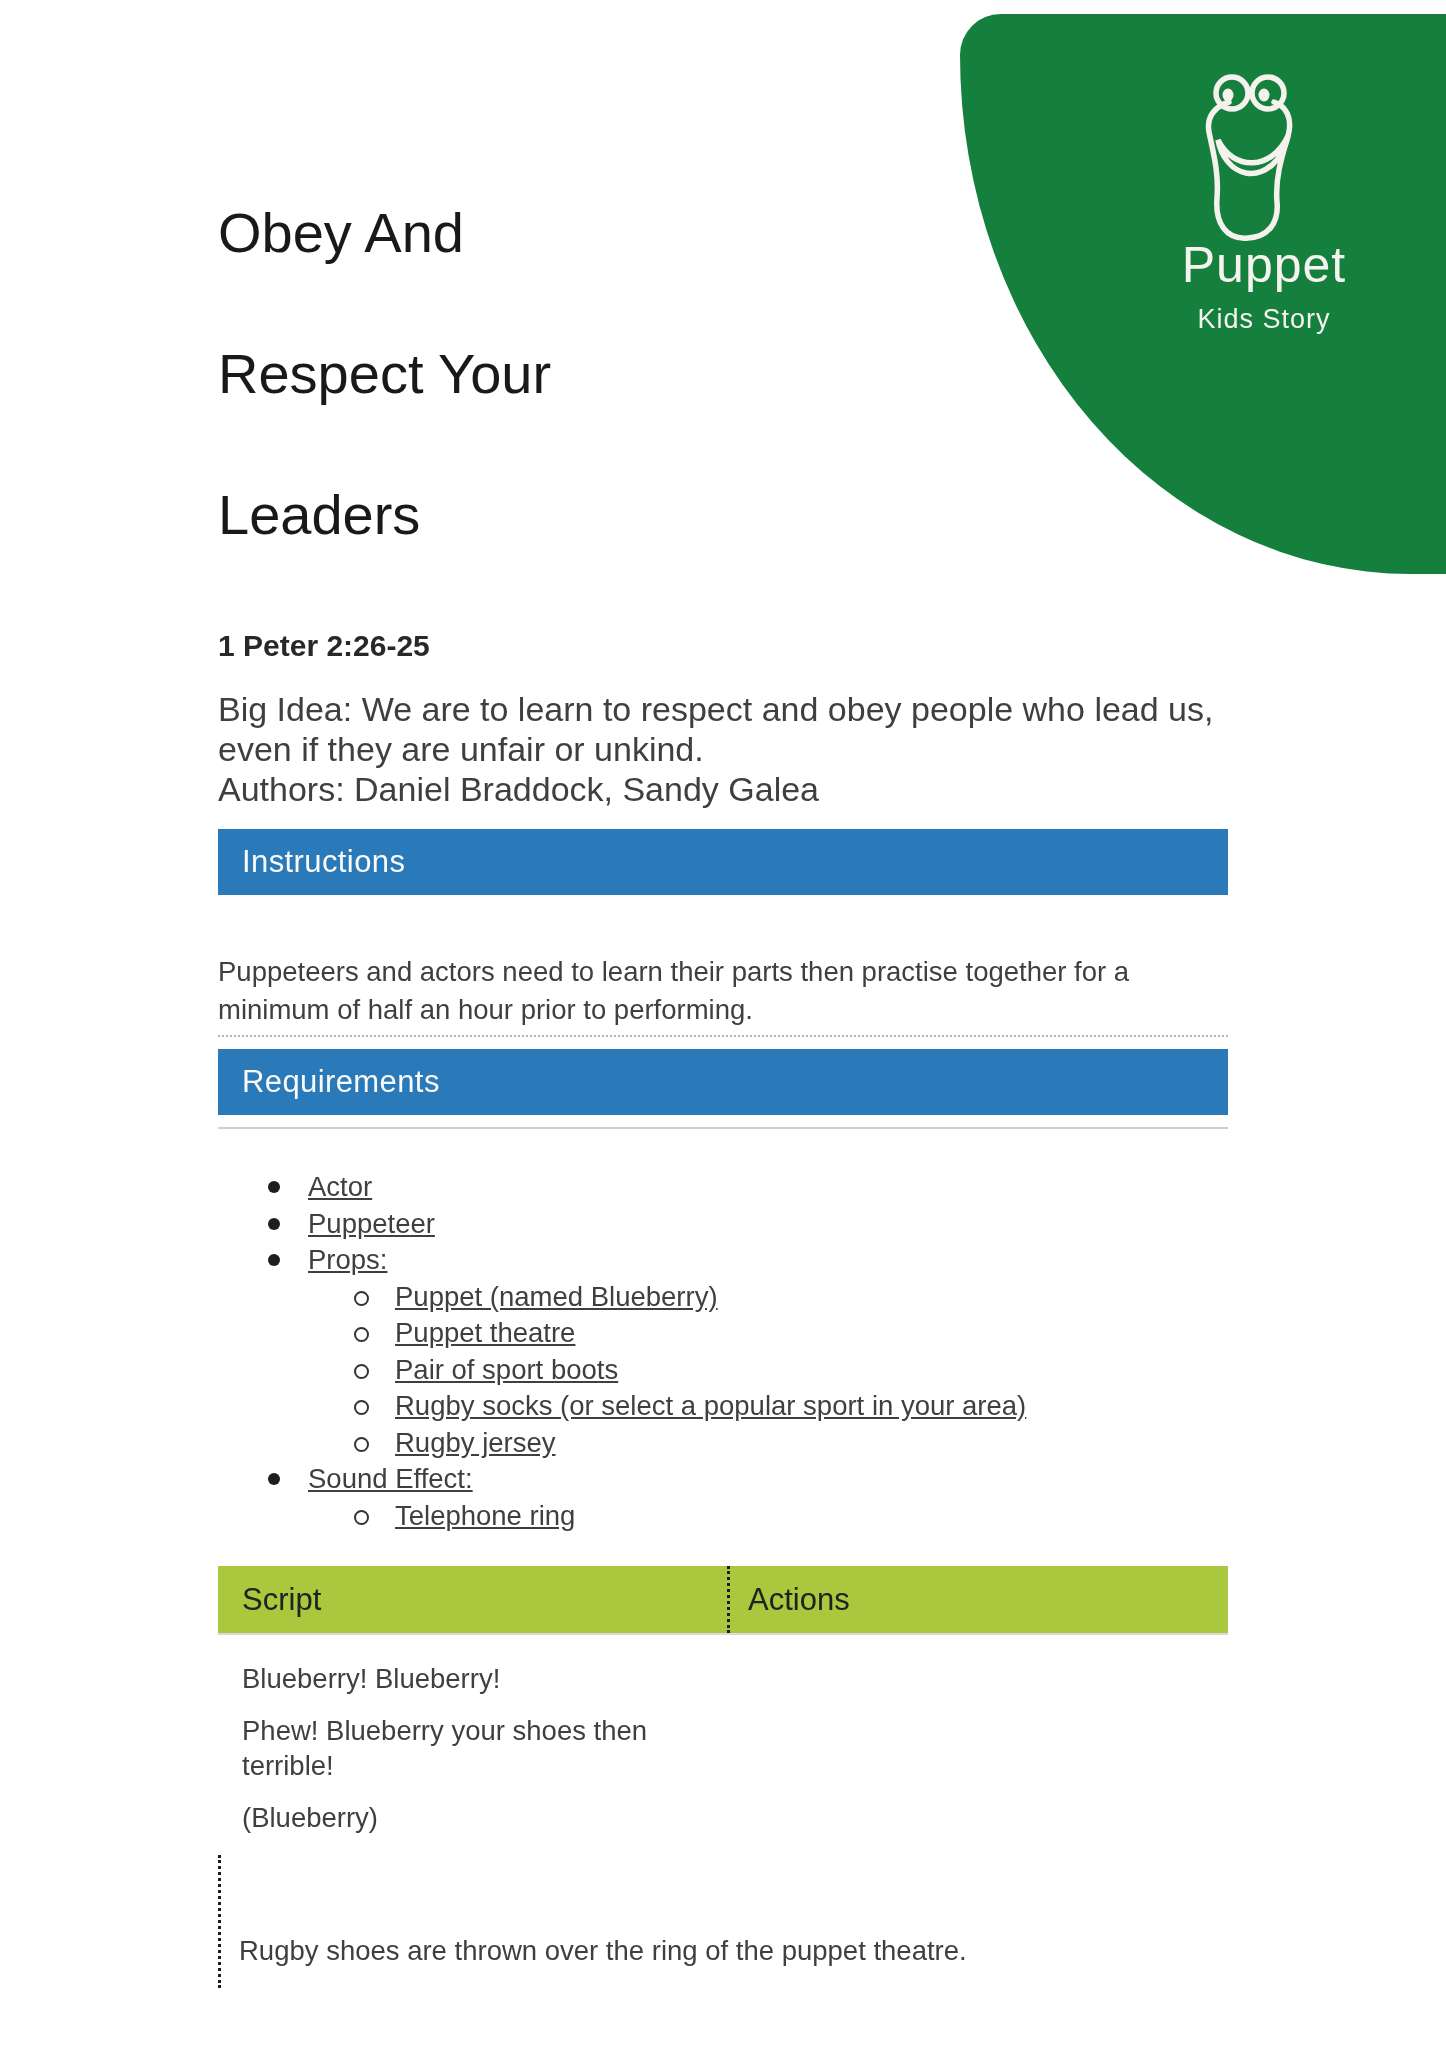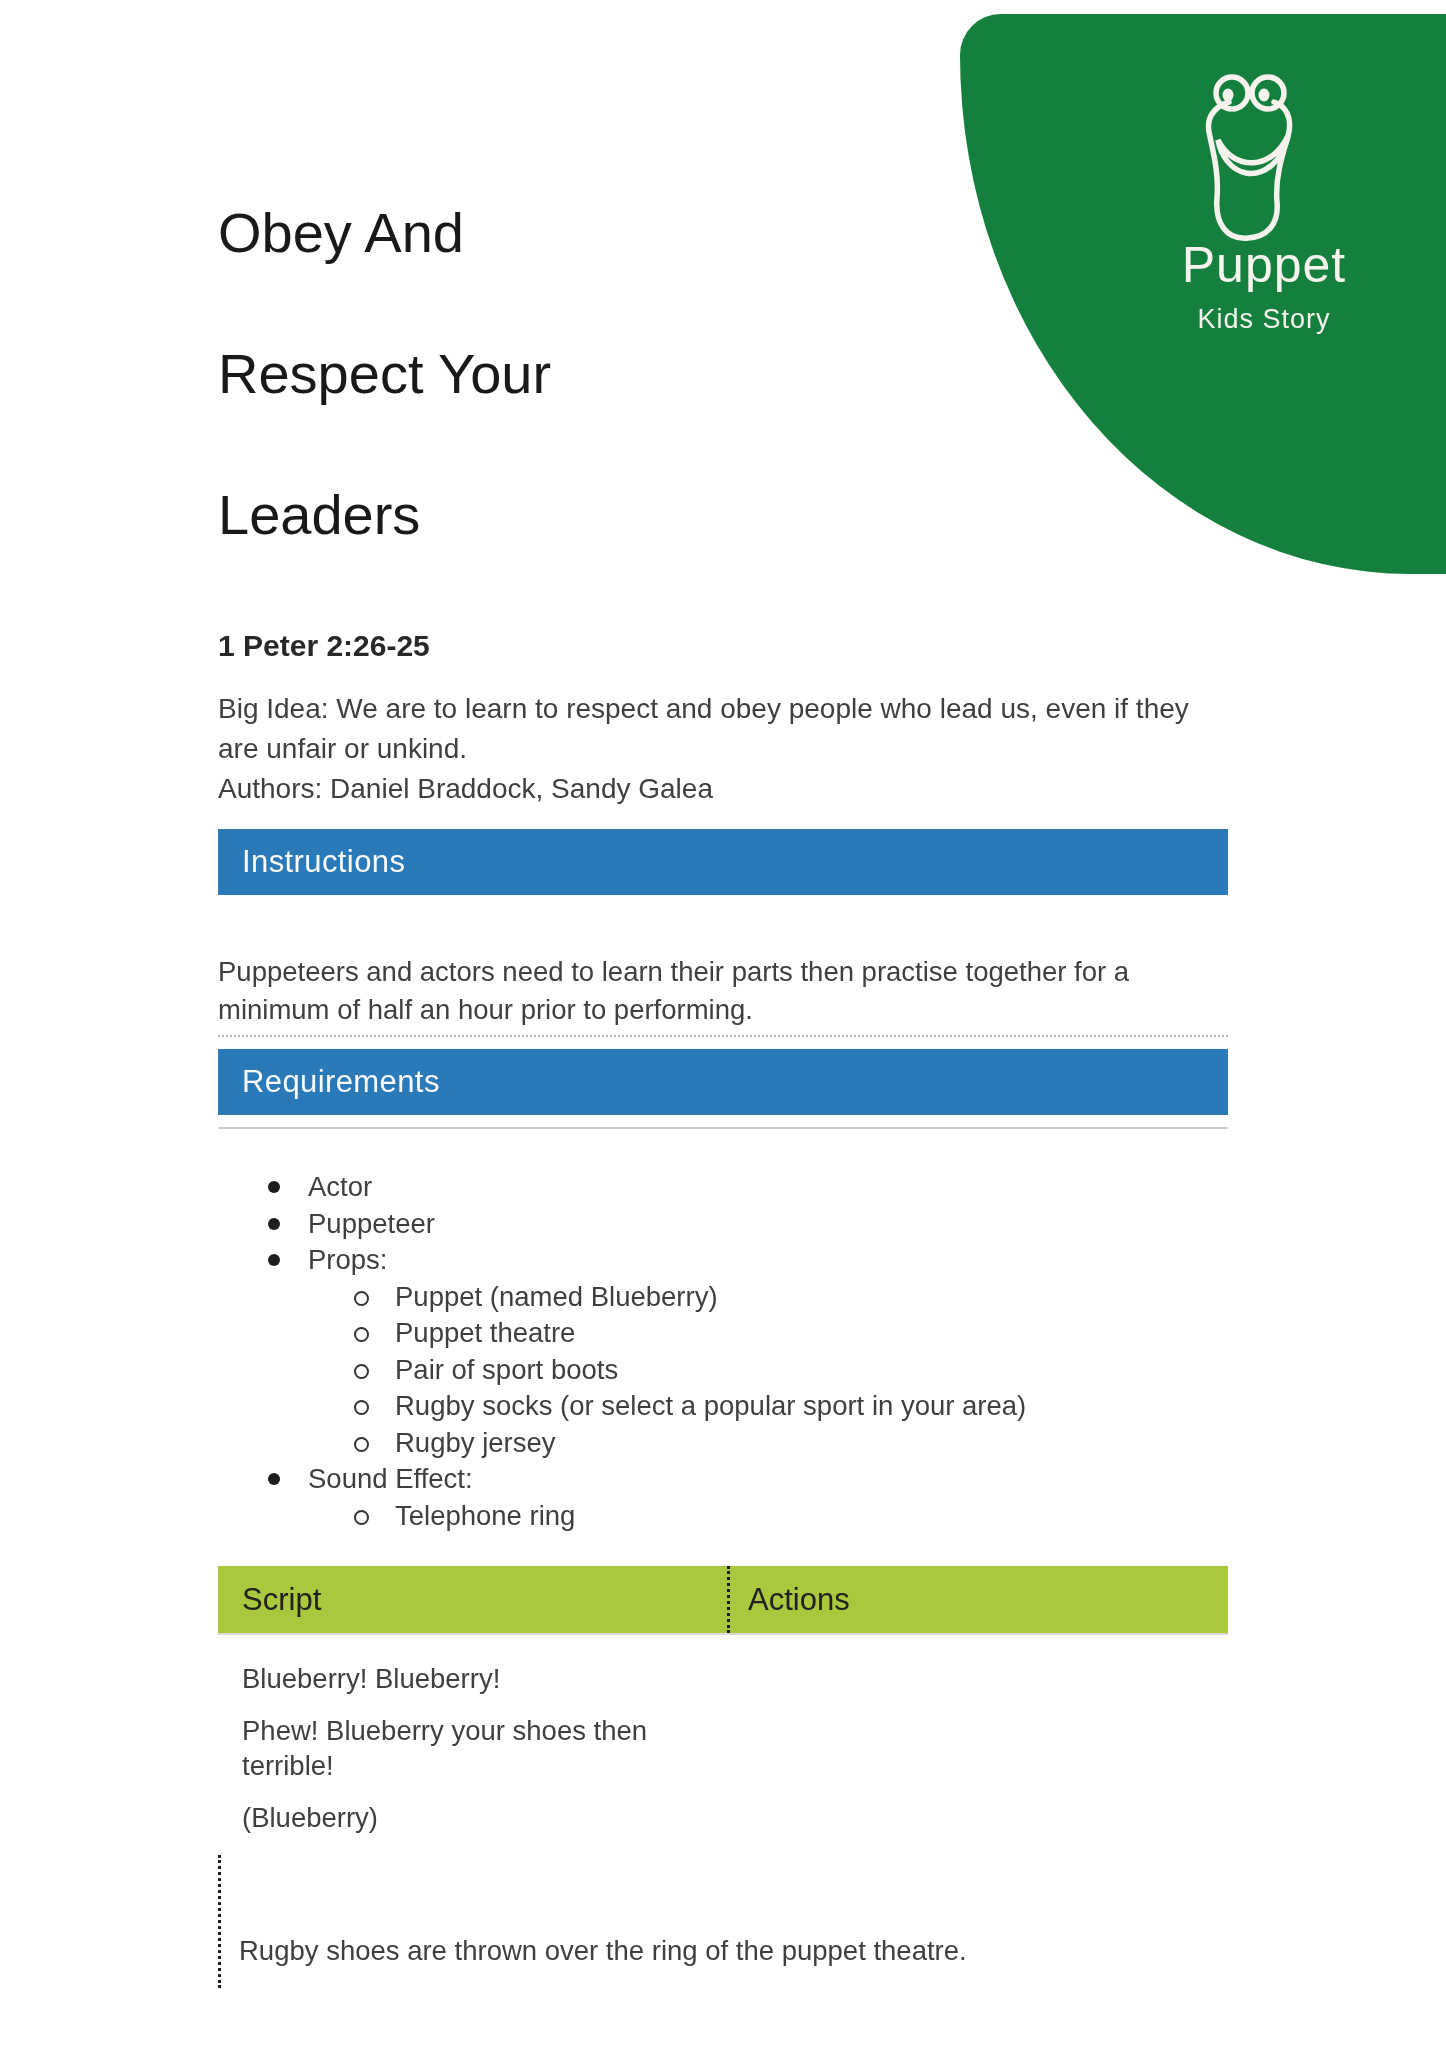--- a/index.html
+++ b/index.html
@@ -39,21 +39,21 @@
     font-size:56px; line-height:141px; font-weight:500;
     color:#191919; letter-spacing:0;
   }
   .title span { display:block; }
   .scripture {
     margin:44px 0 0 218px;
     font-size:30px; font-weight:700; color:#282828;
   }
   .lead, .authors {
     margin-left:218px; width:1010px;
-    font-size:28px; line-height:40px; color:#3f3f3f;
+    font-size:34px; line-height:40px; color:#3f3f3f;
   }
   .lead { margin-top:26px; }
 
   
   .bar {
     margin-left:218px; width:1010px; height:66px;
     background:#2A79B8; color:#fafafa;
     display:flex; align-items:center; padding-left:24px;
     font-size:31px; font-weight:400; letter-spacing:0.4px;
   }
@@ -66,21 +66,21 @@
   .dotted-rule {
     margin:6px 0 0 218px; width:1010px; height:0;
     border-top:2px dotted #b5b5b5;
   }
   .grey-rule {
     margin:12px 0 0 218px; width:1010px; height:0;
     border-top:2px solid #cfcfcf;
   }
 
   
-  .req-list { margin:40px 0 0 218px; width:1010px; list-style:none; }
+  .req-list { margin:40px 0 0 218px; width:1010px; list-style:none;text-decoration:underline; }
   .req-list li {
     position:relative;
     font-size:27.5px; line-height:36.5px; color:#3f3f3f;
   }
   .req-list li.lvl1 { padding-left:90px; }
   .req-list li.lvl2 { padding-left:177px; }
   .req-list li.lvl1::before {
     content:""; position:absolute; left:50px; top:12px;
     width:12px; height:12px; border-radius:50%; background:#1e1e1e;
   }

